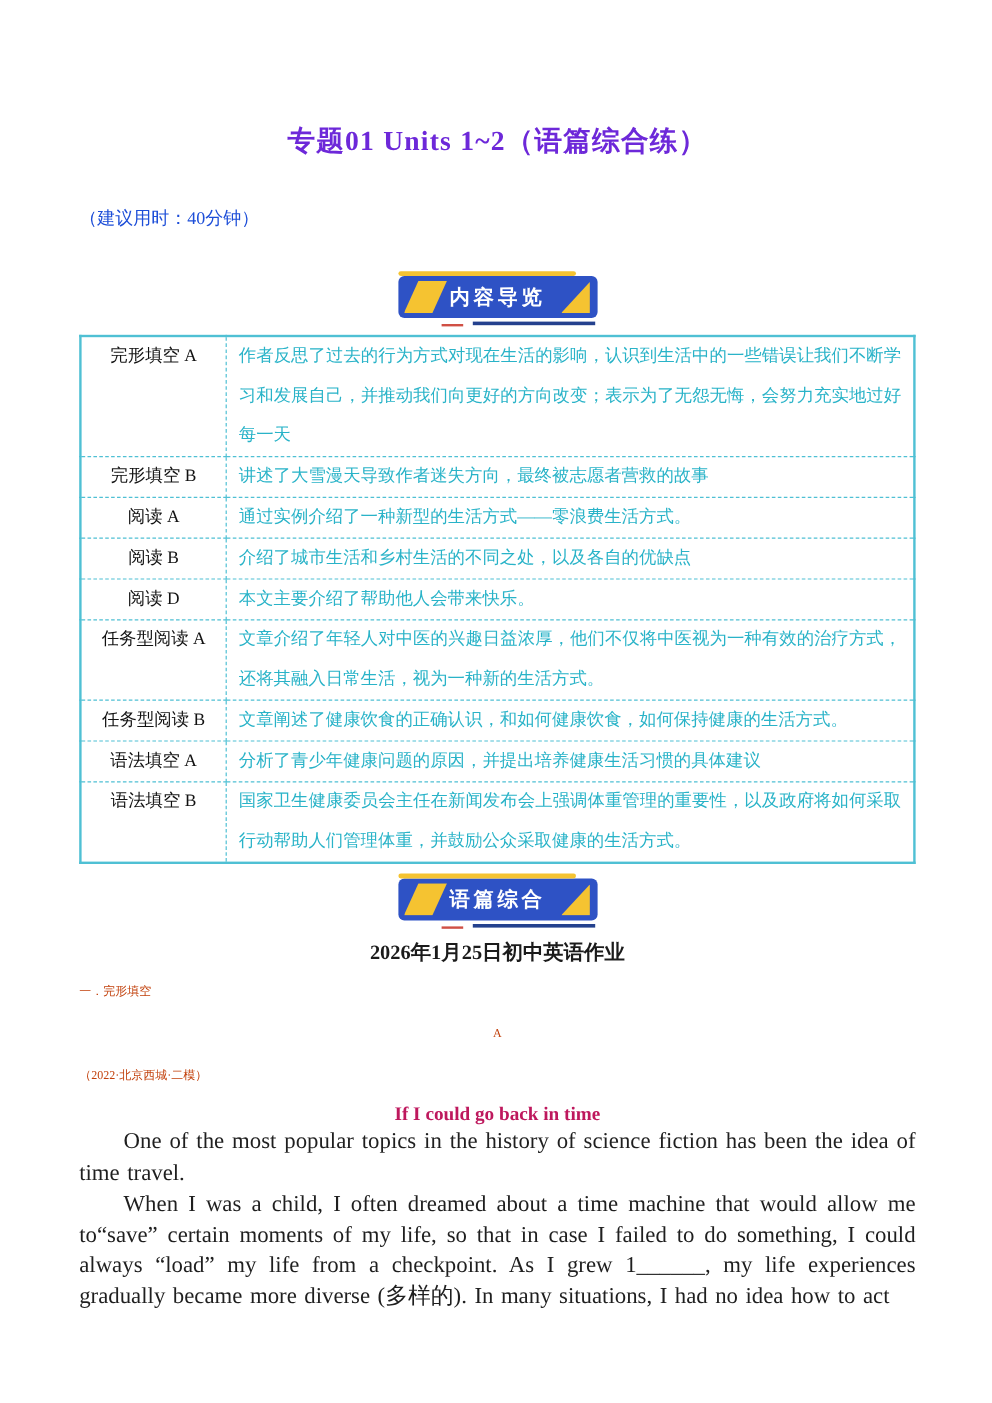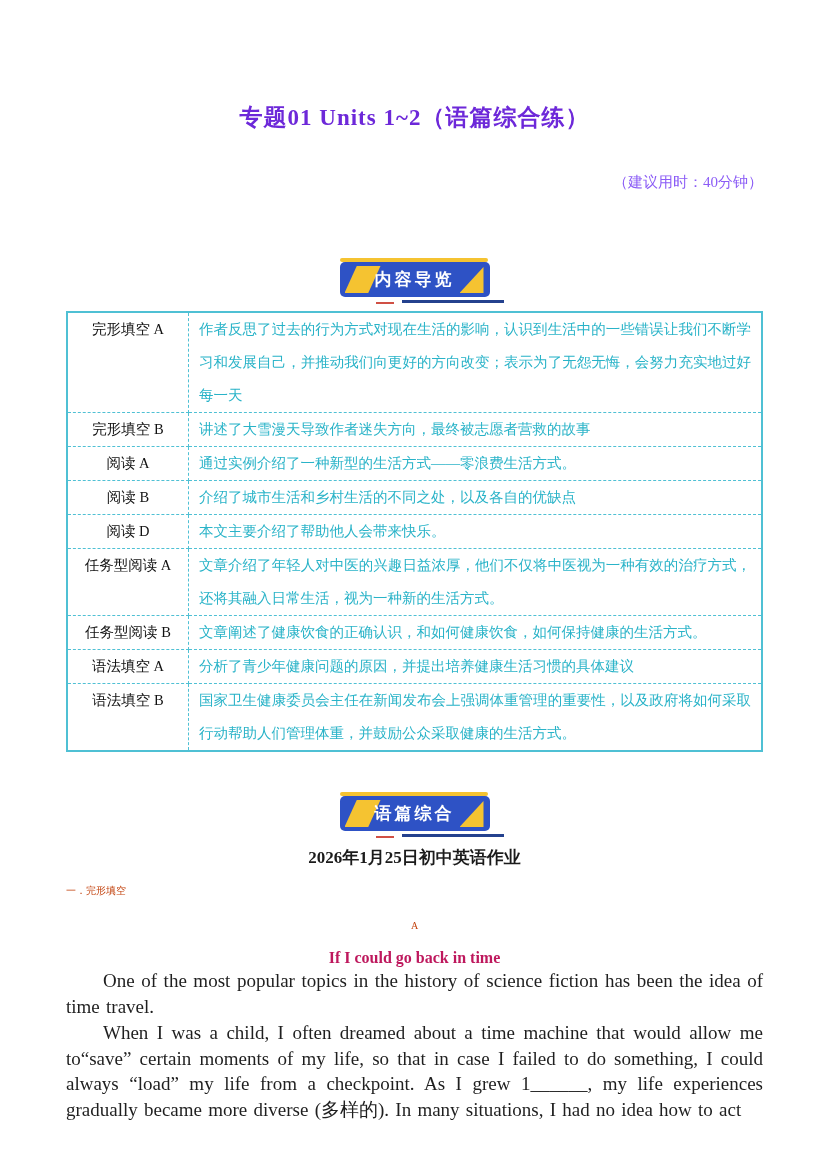--- a/index.html
+++ b/index.html
@@ -7,30 +7,30 @@
     width: 827px; height: 1169px;
     font-family: "Liberation Serif", "DejaVu Serif", serif;
     color: #222; overflow: hidden;
   }
   .page { padding: 102px 64px 0 66px; box-sizing: border-box; }
 
   .doc-title {
     text-align: center; font-size: 23px; font-weight: bold;
     color: #6d28d9; letter-spacing: 1px; margin: 0;
   }
-  .time-hint { text-align: right; font-size: 15px; margin-top: 40px; color: #8b5cf6; }
+  .time-hint { text-align: left; font-size: 15px; margin-top: 40px; color: #1d4ed8; }
 
   
   .banner-wrap { display: flex; justify-content: center; }
   .banner-wrap.first { margin-top: 38px; }
   .banner-wrap.second { margin-top: 12px; }
   .banner {
-    position: relative; width: 150px; height: 35px;
+    position: relative; width: 166px; height: 35px;
     background: var(--banner-blue, #2e52c5); border-radius: 5px;
-    display: flex; align-items: center; justify-content: center; margin-top: 32px;
+    display: flex; align-items: center; justify-content: center;
   }
   .banner-topline {
     position: absolute; top: -4px; left: 0px; width: 148px; height: 4px;
     background: var(--banner-yellow, #f5c331); border-radius: 2px;
   }
   .banner-left-deco {
     position: absolute; left: 5px; top: 4px; width: 36px; height: 27px;
     background: var(--banner-yellow, #f5c331);
     clip-path: polygon(34% 0, 100% 0, 66% 100%, 0% 100%);
   }
@@ -156,20 +156,21 @@
       <div class="banner-reddash"></div>
     </div>
   </div>
 
   <div class="hw-heading">2026年1月25日初中英语作业</div>
 
   <div class="hw-line">一．完形填空</div>
 
   <div class="hw-line hw-center">A</div>
 
+  <div class="hw-line">（2022·北京西城·二模）</div>
 
   <div class="passage-title">If I could go back in time</div>
 
   <div id="passage-body">
   <p class="para">One of the most popular topics in the history of science fiction has been the idea of time travel.</p>
 
   <p class="para">When I was a child, I often dreamed about a time machine that would allow me to“save” certain moments of my life, so that in case I failed to do something, I could always “load” my life from a checkpoint. As I grew 1______, my life experiences gradually became more diverse (多样的). In many situations, I had no idea how to act</p>
 </div>
 
 </div>

